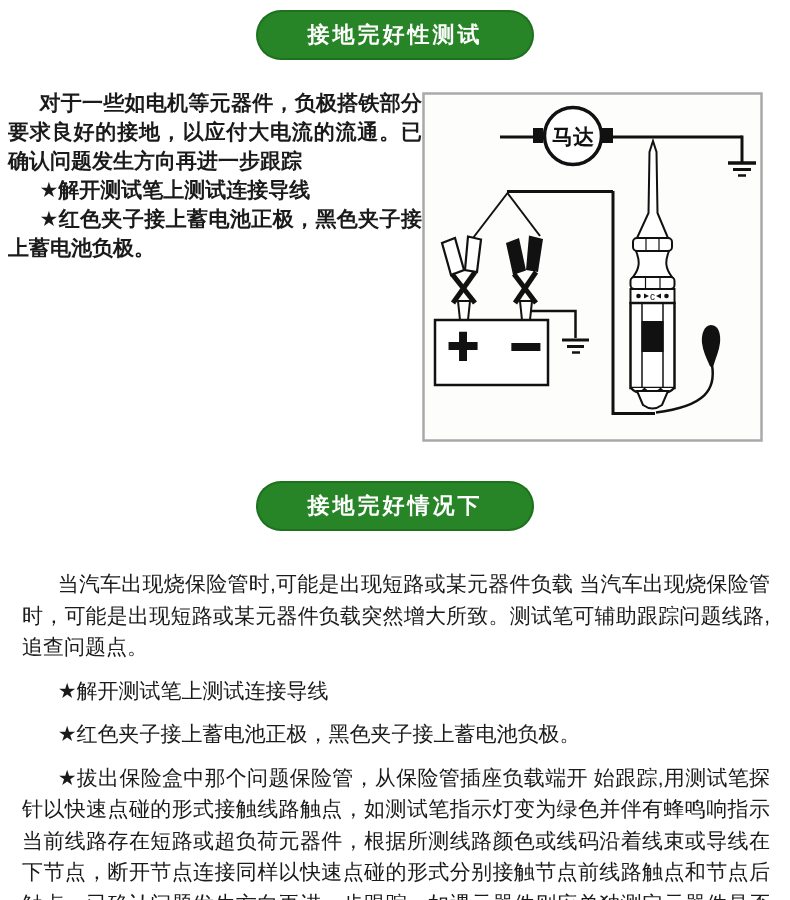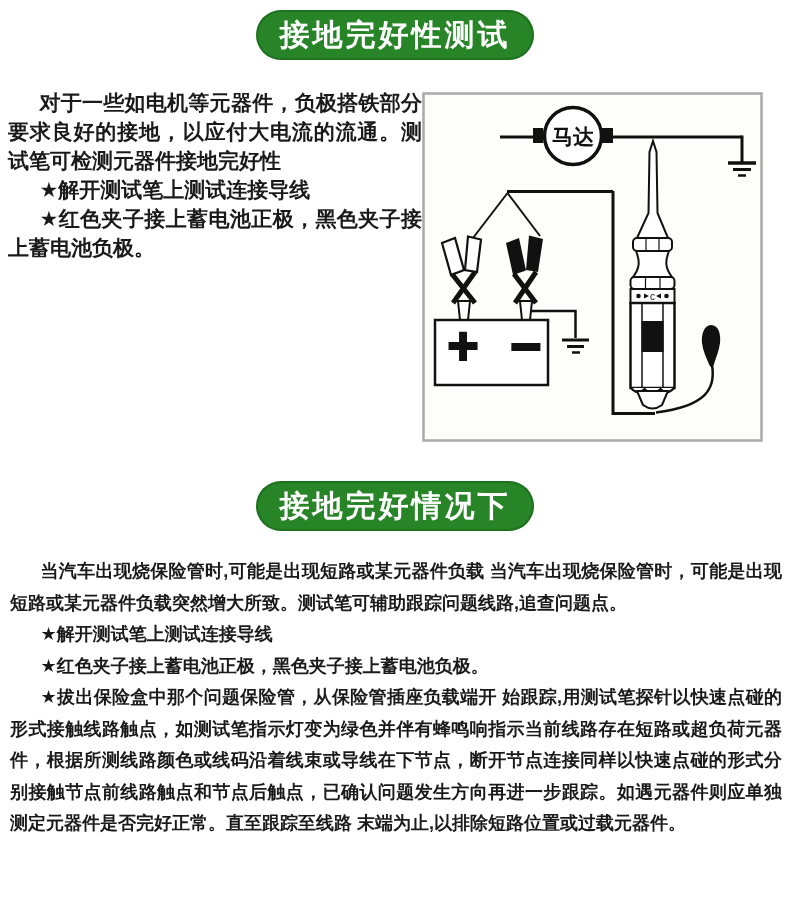--- a/index.html
+++ b/index.html
@@ -13,51 +13,51 @@
   }
   .banner-row{position:absolute;left:0;width:790px;text-align:center;}
   .banner-row.first{top:10px;}
   .banner-row.second{top:481px;}
   .banner{
     display:inline-block;
     width:278px;height:50px;line-height:50px;
     background:var(--accent-green,#278427);
     border-radius:26px;
     color:#ffffff;
-    font-size:30px;font-weight:bold;letter-spacing:3px;
+    font-size:22px;font-weight:bold;letter-spacing:3px;
     box-shadow:inset 0 0 0 2px rgba(0,60,0,.25);
   }
   .left-col{
     position:absolute;left:8px;top:88px;width:414px;
   }
   .left-col p{
     margin:0;font-size:21px;line-height:29px;font-weight:600;
     text-align:justify;text-indent:1.5em;
   }
   .diagram{
     position:absolute;left:422px;top:92px;width:341px;height:300px;
   }
   .bottom-col{
     position:absolute;left:10px;top:556px;width:772px;
   }
   .bottom-col p{
-    margin:0;font-size:18px;line-height:31.5px;font-weight:700;
+    margin:12px;font-size:21px;line-height:31.5px;font-weight:400;
     text-align:justify;text-indent:1.7em;
   }
   svg text{font-family:"Liberation Sans","DejaVu Sans",sans-serif;}
 </style>
 </head>
 <body>
 
 <div class="banner-row first">
   <div class="banner">接地完好性测试</div>
 </div>
 
 <div class="left-col">
-  <p>对于一些如电机等元器件，负极搭铁部分要求良好的接地，以应付大电流的流通。测试笔可检测元器件接地完好性</p>
+  <p>对于一些如电机等元器件，负极搭铁部分要求良好的接地，以应付大电流的流通。已确认问题发生方向再进一步跟踪</p>
   <p>★解开测试笔上测试连接导线</p>
   <p>★红色夹子接上蓄电池正极，黑色夹子接上蓄电池负极。</p>
 </div>
 
 <div class="diagram">
 <svg width="341" height="350" viewBox="0 0 341 350">
 
   <rect x="1.5" y="1.5" width="338" height="347" fill="#fdfdfc" stroke="#a9a9a9" stroke-width="2.5"></rect>
 
   <g stroke="#111" stroke-width="3" fill="none">

